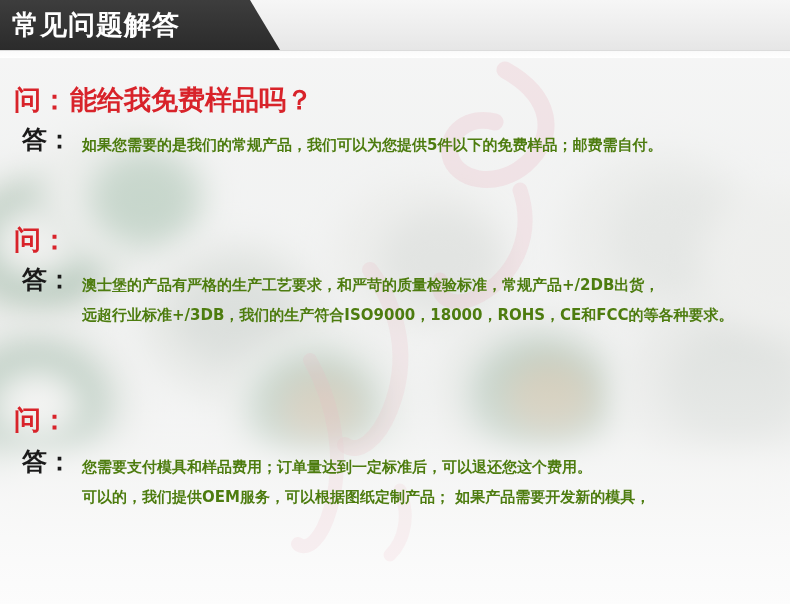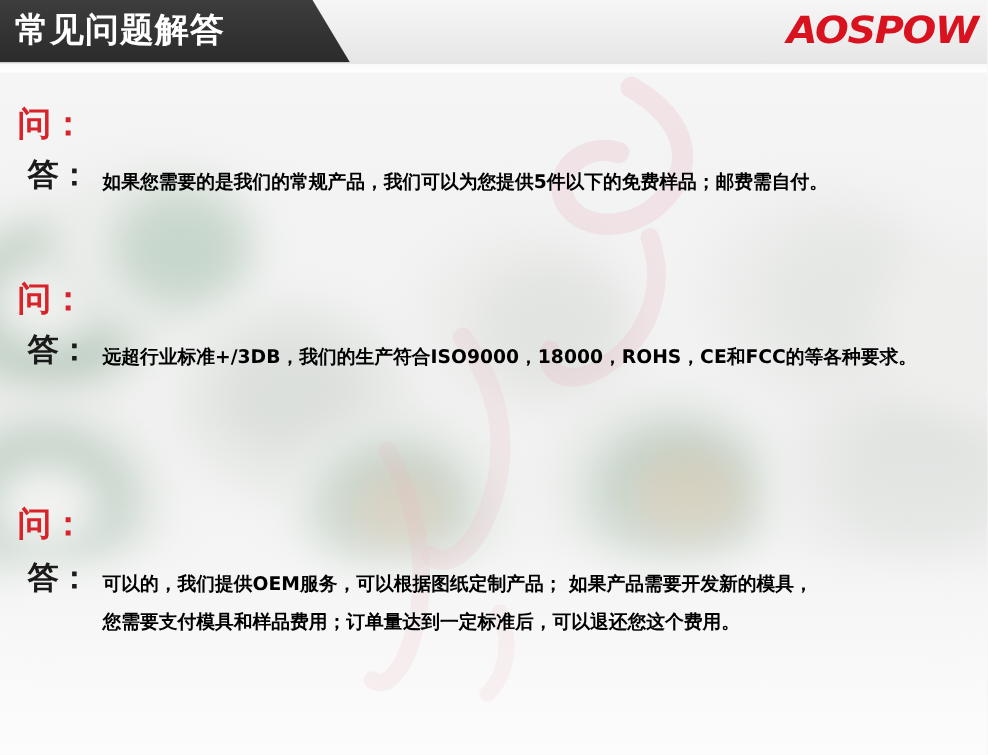--- a/index.html
+++ b/index.html
@@ -166,21 +166,21 @@
     line-height: 30px;
     flex: 0 0 auto;
   }
   .a-lines {
     margin-left: 10px;
     padding-top: 5px;
   }
   .a-line {
     font-size: 15px;
     font-weight: bold;
-    color: #000000;
+    color: #4d7c0f;
     line-height: 30px;
     white-space: nowrap;
   }
 
   .item1 { position: absolute; left: 14px; top: 28px; }
   .item1 .a-row { margin-top: 12px; margin-left: 8px; }
   .item2 { position: absolute; left: 14px; top: 168px; }
   .item2 .a-row { margin-top: 12px; margin-left: 8px; }
   .item3 { position: absolute; left: 14px; top: 348px; }
   .item3 .a-row { margin-top: 14px; margin-left: 8px; }
@@ -225,58 +225,57 @@
     <path d="M60 300 C85 345 95 400 80 450 C72 478 58 492 48 484" fill="none" stroke="#ecb5c0" stroke-width="14" stroke-linecap="round" opacity="0.45"></path>
     <path d="M150 430 C160 455 155 480 140 495" fill="none" stroke="#eeb9c4" stroke-width="13" stroke-linecap="round" opacity="0.4"></path>
   </svg>
 
   <div class="header">
     <div class="header-bg"></div>
     <div class="header-rule"></div>
     <div class="header-rule2"></div>
     <div class="title-tab"></div>
     <div class="title-text">常见问题解答</div>
-    <div class="logo">
-      <span class="logo-text">AOSPOW</span>
-    </div>
   </div>
 
   <div class="faq">
 
     <div class="faq-item item1">
       <div class="q-row">
         <span class="q-marker">问：</span>
+        <span class="q-text">能给我免费样品吗？</span>
       </div>
       <div class="a-row">
         <span class="a-marker">答：</span>
         <div class="a-lines">
           <div class="a-line">如果您需要的是我们的常规产品，我们可以为您提供5件以下的免费样品；邮费需自付。</div>
         </div>
       </div>
     </div>
 
     <div class="faq-item item2">
       <div class="q-row">
         <span class="q-marker">问：</span>
       </div>
       <div class="a-row">
         <span class="a-marker">答：</span>
         <div class="a-lines">
+          <div class="a-line">澳士堡的产品有严格的生产工艺要求，和严苛的质量检验标准，常规产品+/2DB出货，</div>
           <div class="a-line">远超行业标准+/3DB，我们的生产符合ISO9000，18000，ROHS，CE和FCC的等各种要求。</div>
         </div>
       </div>
     </div>
 
     <div class="faq-item item3">
       <div class="q-row">
         <span class="q-marker">问：</span>
       </div>
       <div class="a-row">
         <span class="a-marker">答：</span>
         <div class="a-lines">
+          <div class="a-line">您需要支付模具和样品费用；订单量达到一定标准后，可以退还您这个费用。</div>
           <div class="a-line">可以的，我们提供OEM服务，可以根据图纸定制产品；  如果产品需要开发新的模具，</div>
-          <div class="a-line">您需要支付模具和样品费用；订单量达到一定标准后，可以退还您这个费用。</div>
         </div>
       </div>
     </div>
 
   </div>
 </div>
 
 </body></html>

